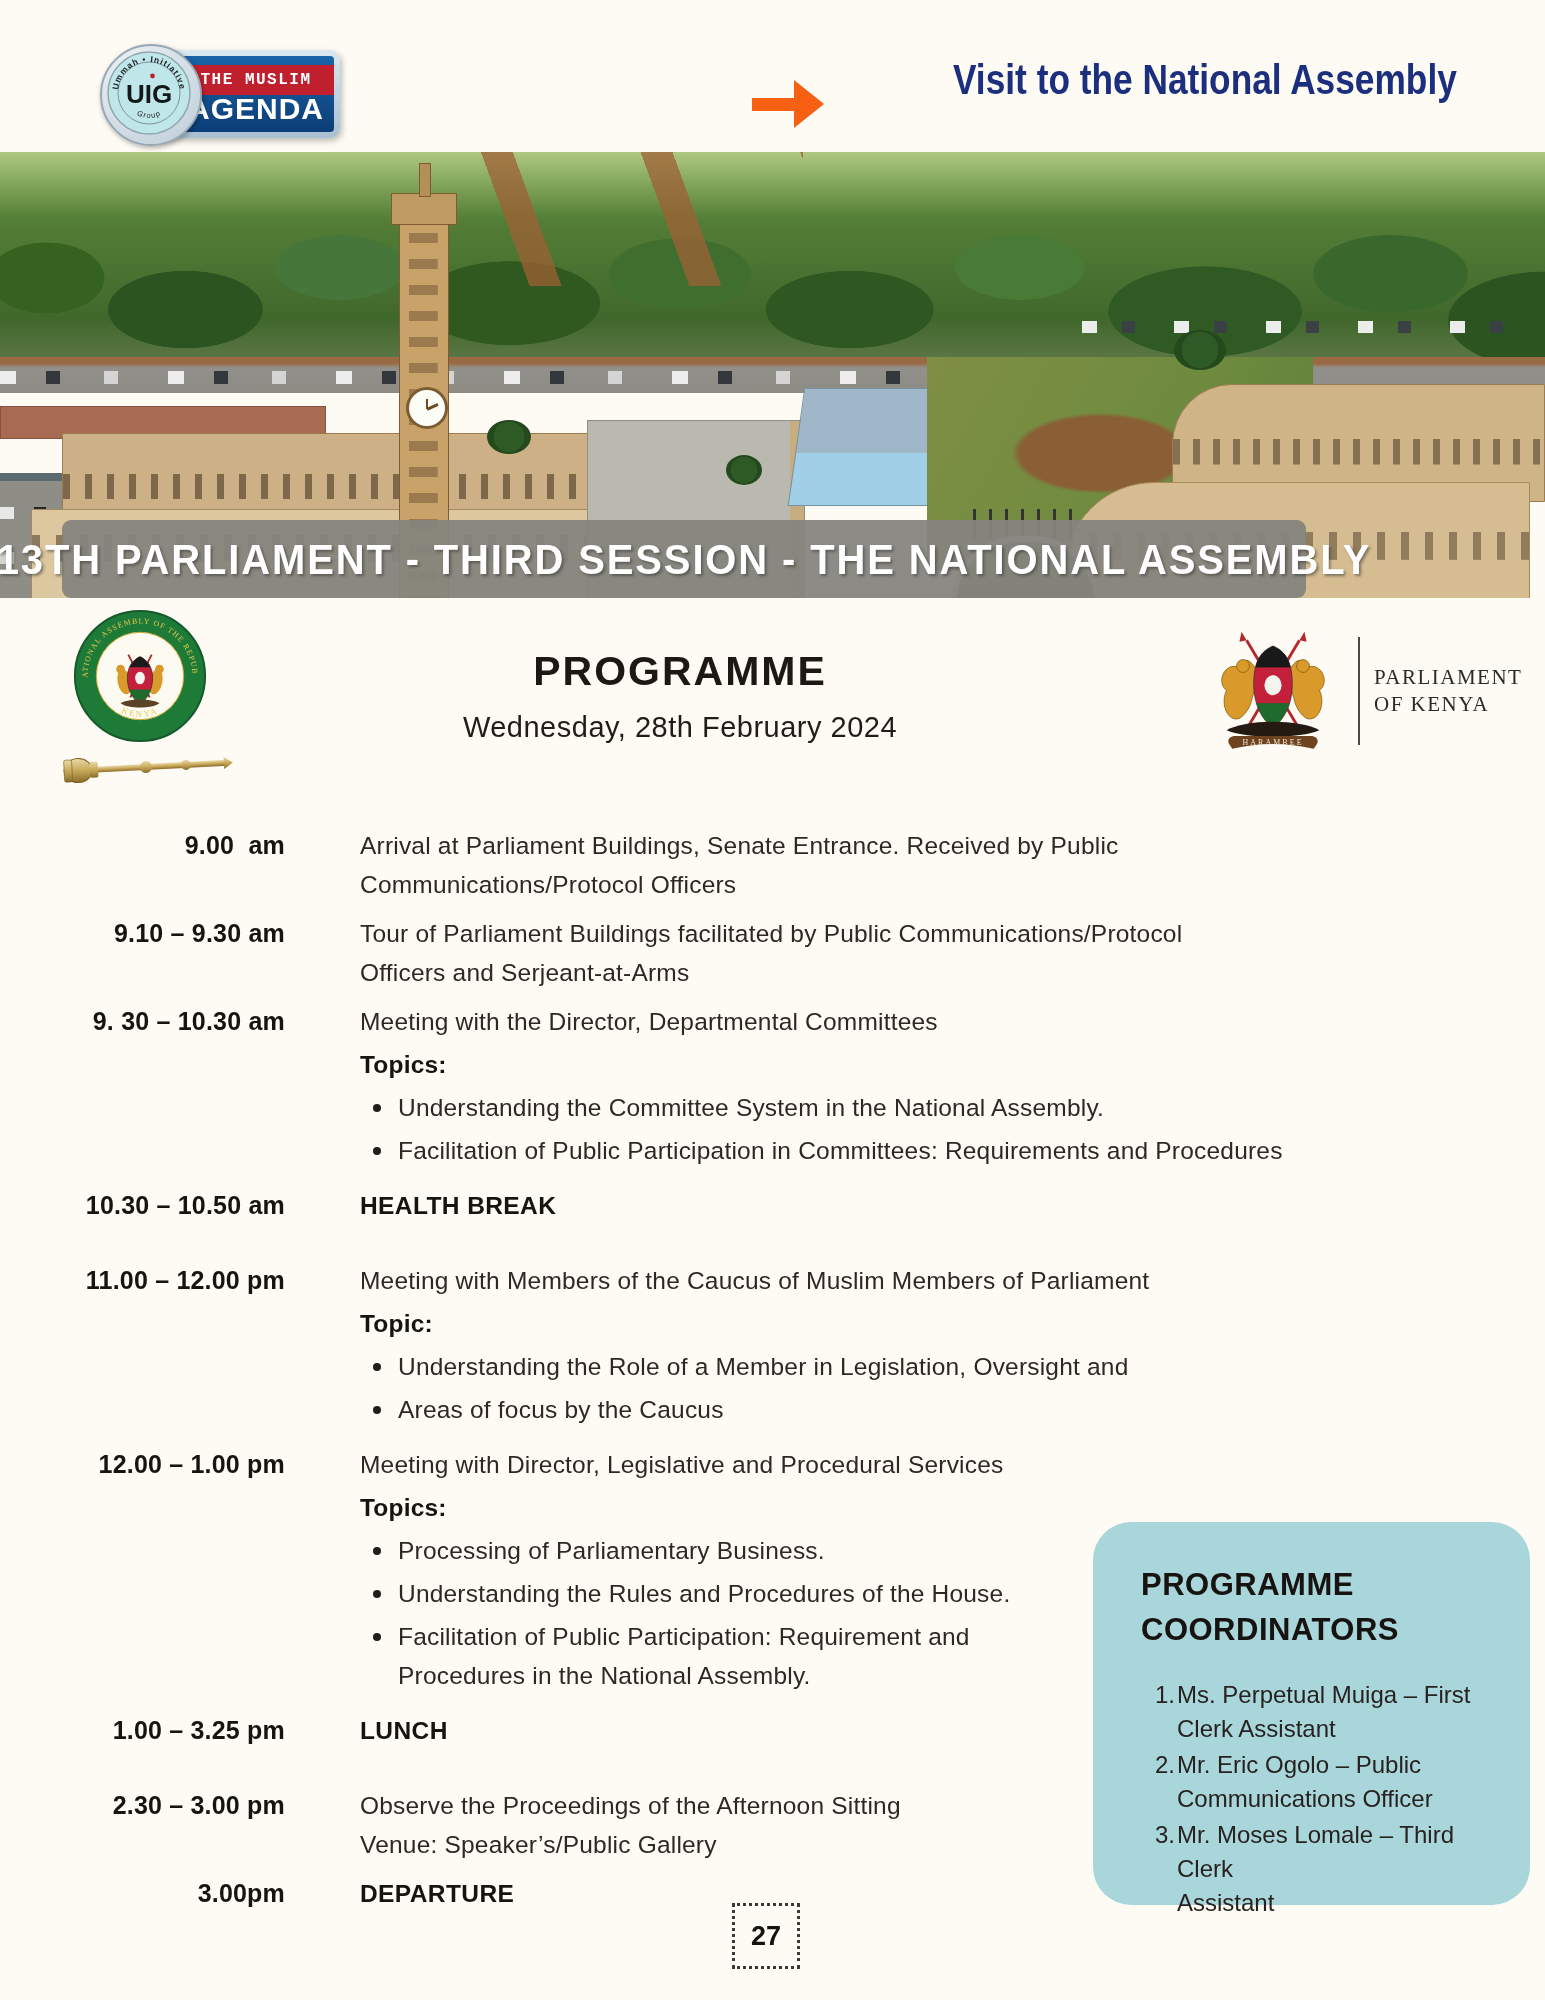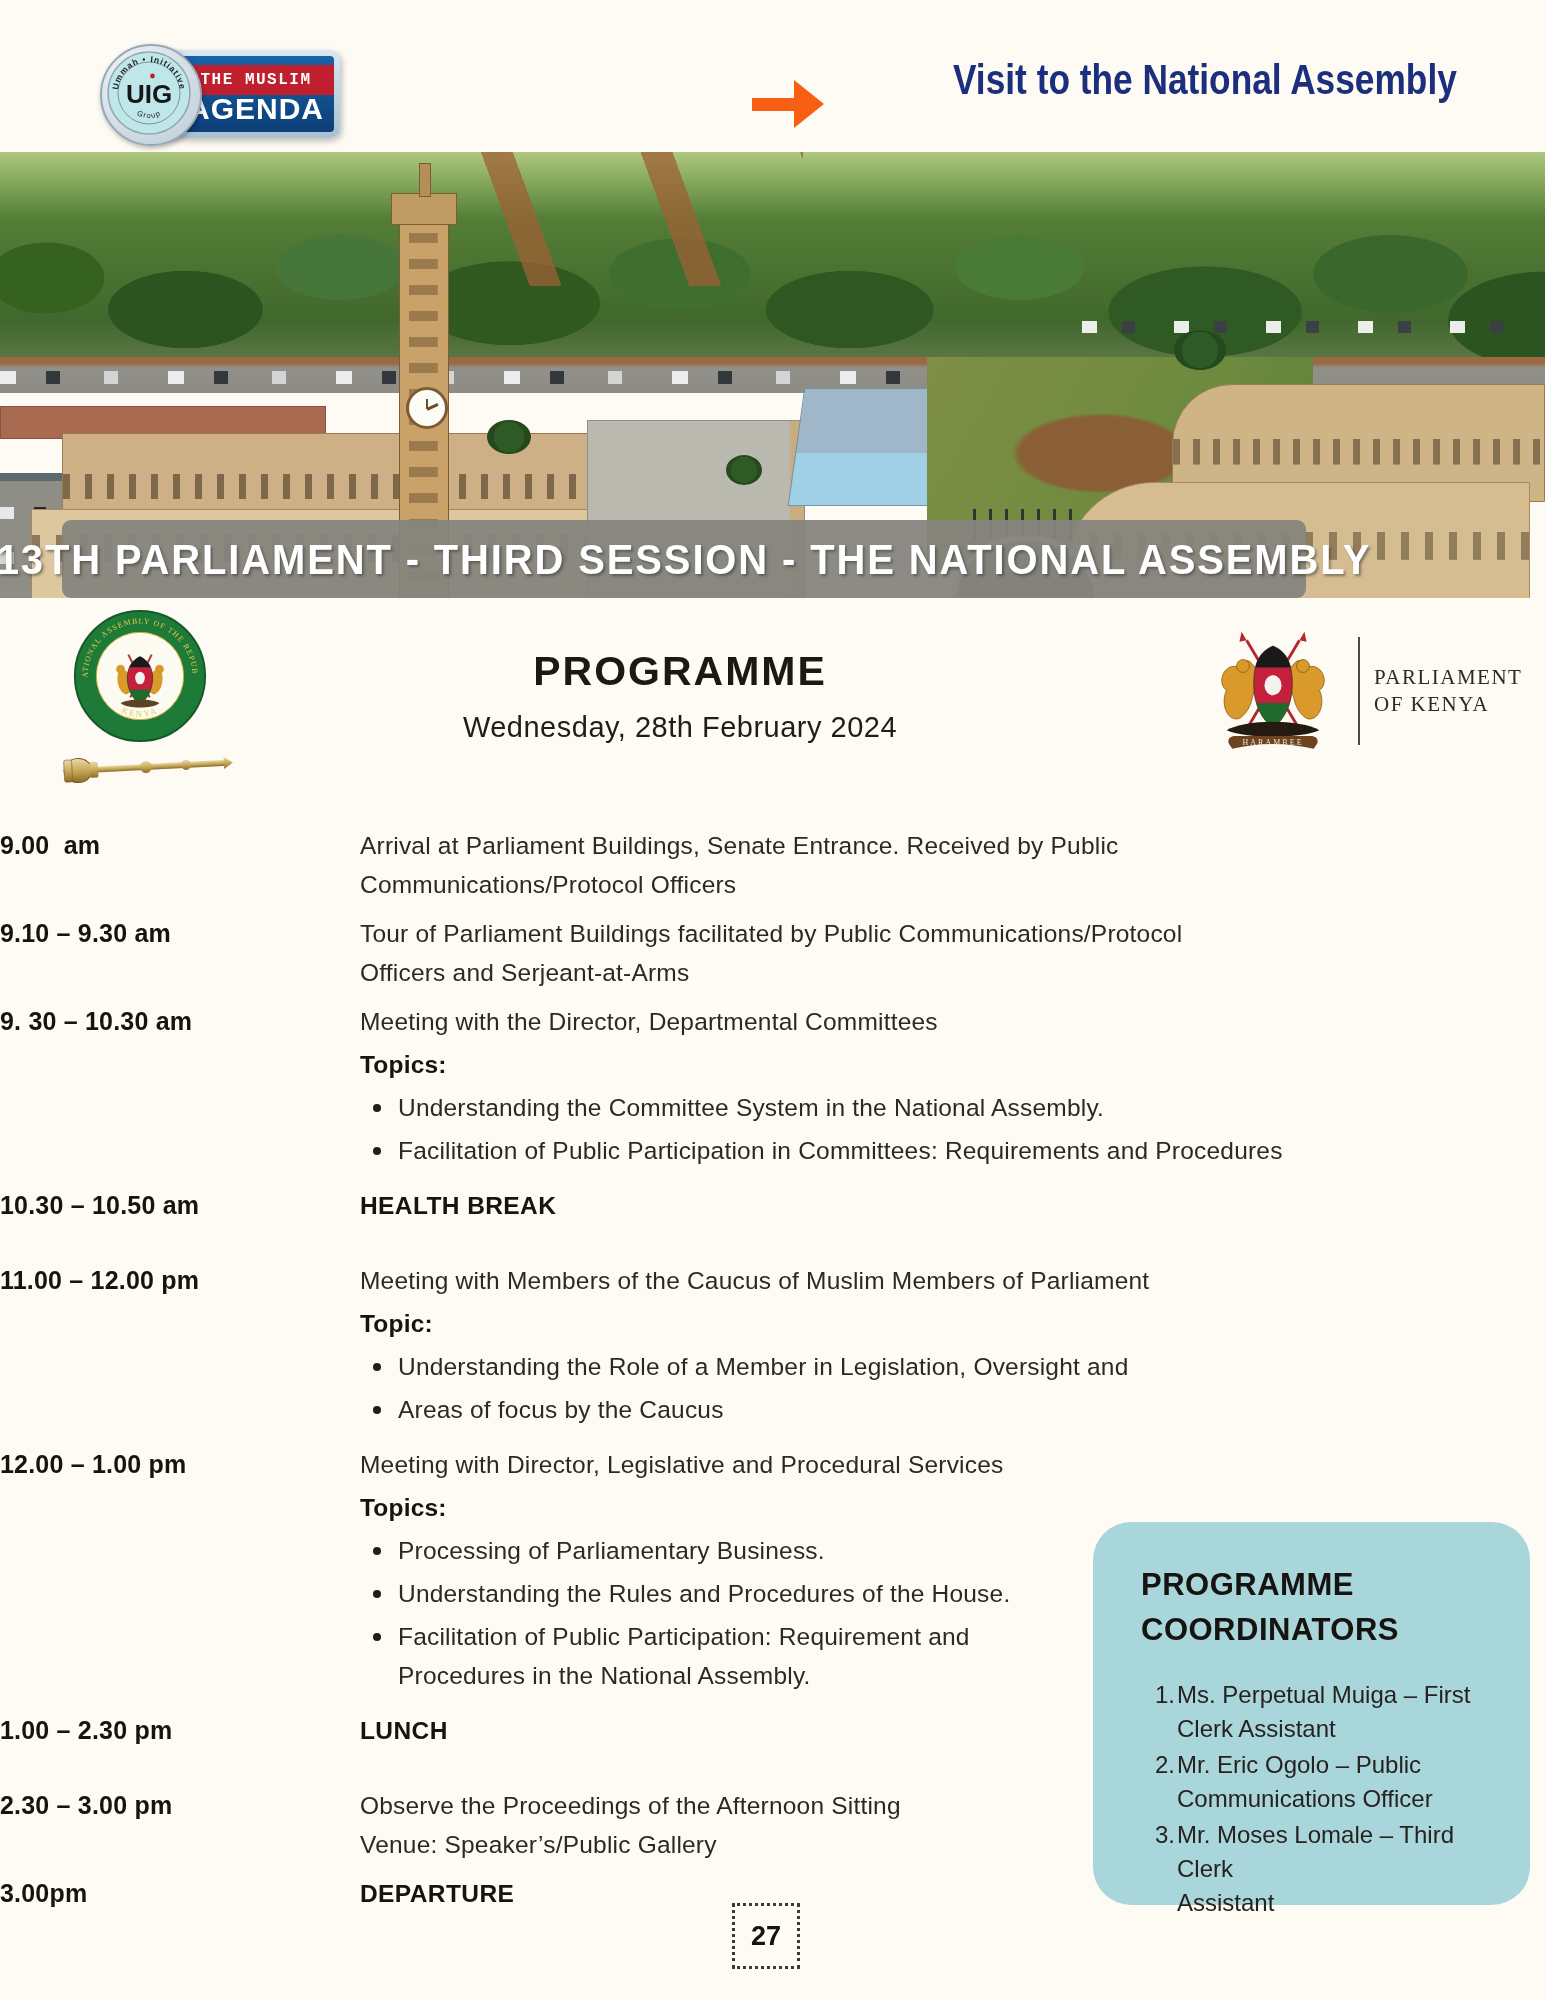--- a/index.html
+++ b/index.html
@@ -108,21 +108,21 @@
   .kenya-logo{position:absolute;left:1198px;top:620px;display:flex;align-items:center;}
   .kenya-divider{width:2px;height:108px;background:#4a4a4a;margin:0 14px 0 10px;}
   .kenya-name{font-family:"Liberation Serif",serif;font-size:21px;letter-spacing:1.5px;color:#2a2a2a;
               line-height:27px;}
 
   
   .schedule{position:absolute;left:0;top:826px;width:1545px;}
   .srow{display:grid;grid-template-columns:285px 1fr;column-gap:75px;margin-bottom:10px;}
   .srow.has-bullets{margin-bottom:16px;}
   .srow.bold-row{margin-bottom:36px;}
-  .time{font-weight:700;font-size:25px;color:#171310;line-height:39px;white-space:pre;letter-spacing:.2px;}
+  .time{text-align:right;font-weight:700;font-size:25px;color:#171310;line-height:39px;white-space:pre;letter-spacing:.2px;}
   .desc{font-size:24.5px;line-height:39px;color:#2e2823;letter-spacing:.2px;padding-right:60px;}
   .line{line-height:39px;}
   .bold-row .line{font-weight:700;color:#171310;letter-spacing:.4px;}
   .topic-label{margin-top:4px;font-weight:700;color:#171310;line-height:39px;}
   .bullets{list-style:none;margin:0;padding:0;}
   .bullets li{position:relative;padding-left:38px;margin-top:4px;}
   .bullets li::before{content:"";position:absolute;left:13px;top:16px;width:8px;height:8px;border-radius:50%;background:#211d1a;}
   .bline{line-height:39px;}
 
   
@@ -357,21 +357,21 @@
               <div class="bline">Understanding the Rules and Procedures of the House.</div>
             </li>
             <li>
               <div class="bline">Facilitation of Public Participation: Requirement and</div>
               <div class="bline">Procedures in the National Assembly.</div>
             </li>
           </ul>
         </div>
       </div>
       <div class="srow bold-row">
-        <div class="time">1.00 – 2.30 pm</div>
+        <div class="time">1.00 – 3.25 pm</div>
         <div class="desc">
           <div class="line">LUNCH</div>
         </div>
       </div>
       <div class="srow">
         <div class="time">2.30 – 3.00 pm</div>
         <div class="desc">
           <div class="line">Observe the Proceedings of the Afternoon Sitting</div>
           <div class="line">Venue: Speaker’s/Public Gallery</div>
         </div>

